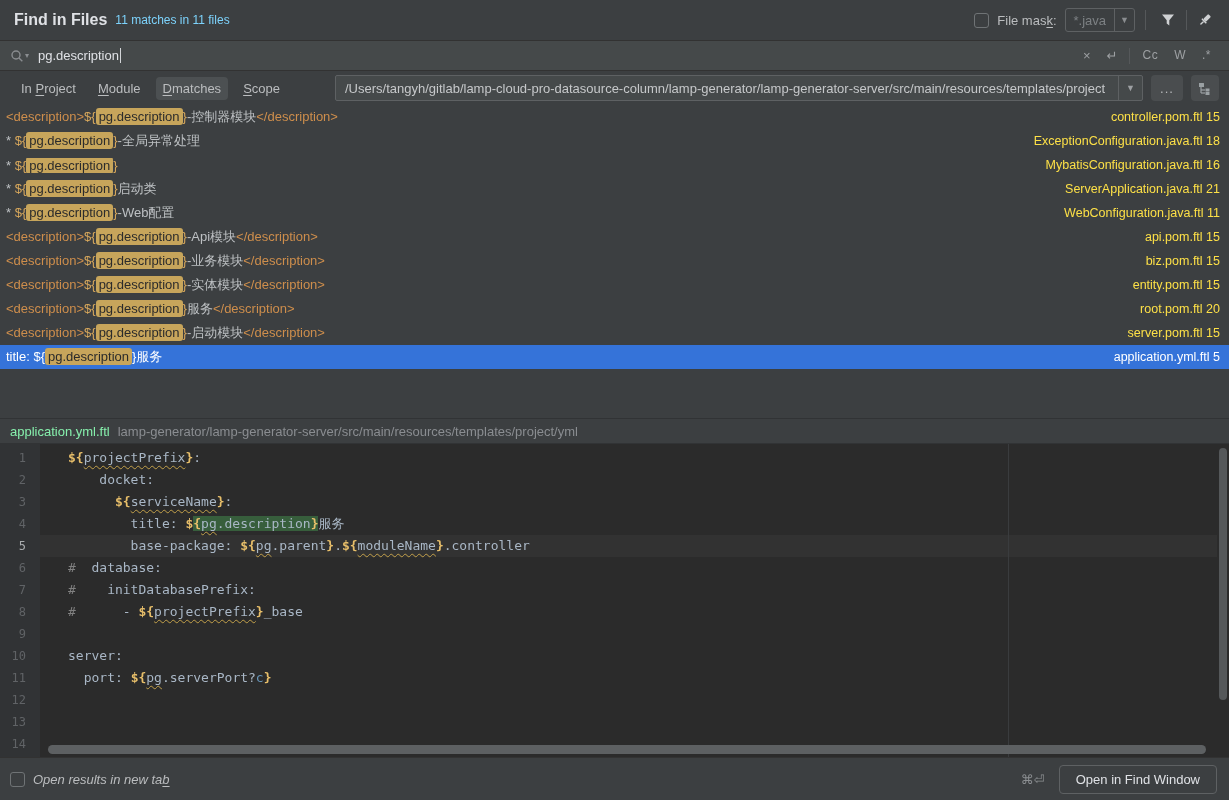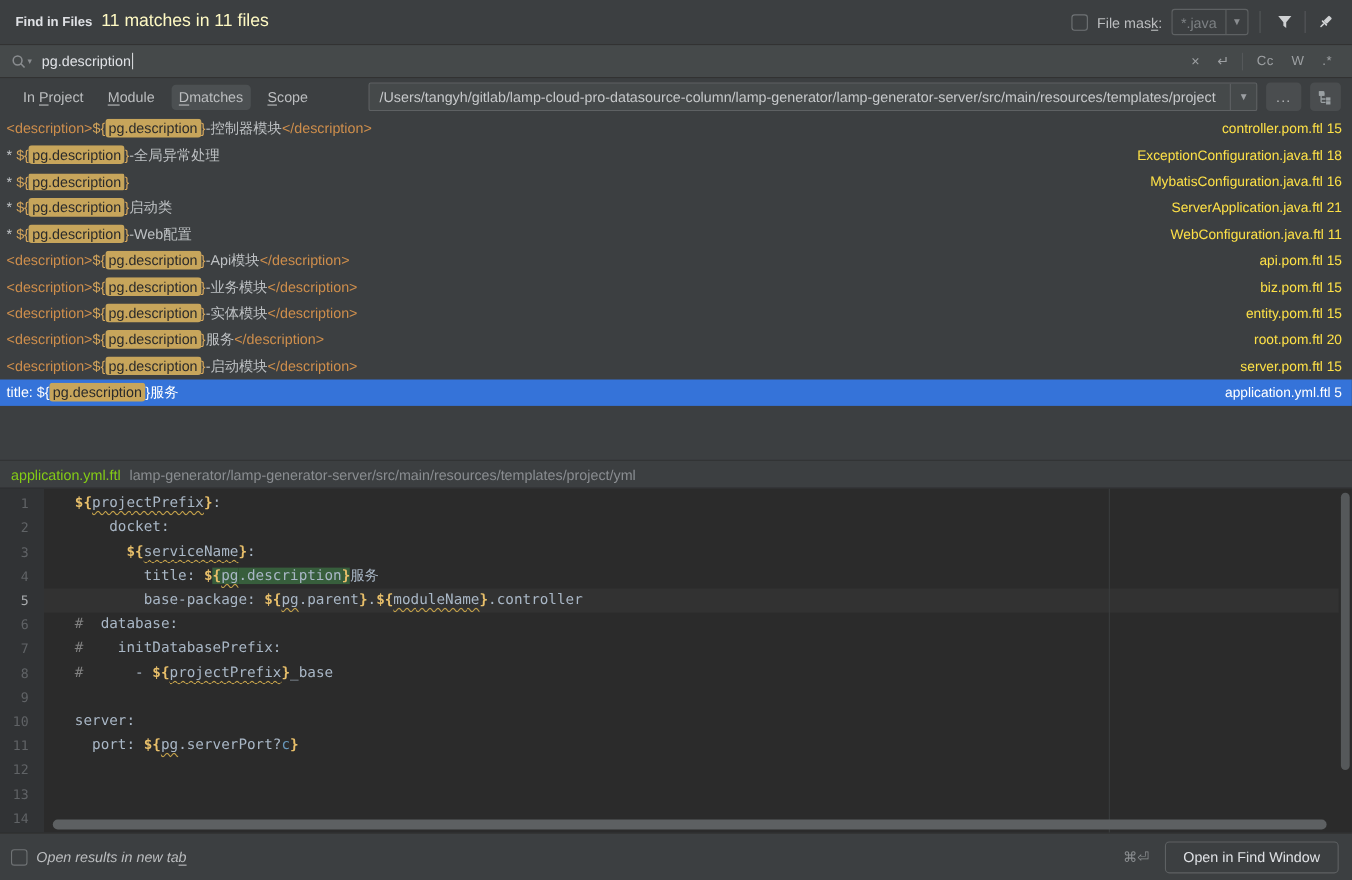--- a/index.html
+++ b/index.html
@@ -6,22 +6,22 @@
   html,body { width:1229px; height:800px; overflow:hidden; }
   body {
     font-family:"Liberation Sans", sans-serif;
     background:#3c3f41; color:#bfc1c3; font-size:13px;
     -webkit-font-smoothing:antialiased;
   }
   .app { position:relative; width:1229px; height:800px; display:flex; flex-direction:column; background:#3c3f41; }
 
   
   .titlebar { height:40px; flex:0 0 40px; display:flex; align-items:center; padding:0 12px 0 14px; }
-  .title { font-weight:bold; color:#dfe1e5; font-size:12px; }
-  .summary { color:#fef9c3; font-size:16px; margin-left:8px; }
+  .title { font-weight:bold; color:#dfe1e5; font-size:16px; }
+  .summary { color:#7dd3fc; font-size:12px; margin-left:8px; }
   .titlebar .spacer { flex:1; }
   .cbx { width:15px; height:15px; border:1px solid #6f7375; border-radius:3px; background:transparent; flex:0 0 15px; }
   .mask-label { margin-left:8px; color:#bbbdbf; }
   .mask-combo { margin-left:8px; height:24px; min-width:70px; border:1px solid #5e6163; border-radius:3px;
     display:flex; align-items:center; color:#7d8184; }
   .mask-combo .val { padding:0 8px; }
   .mask-combo .arrow-box { border-left:1px solid #5e6163; height:100%; display:flex; align-items:center; padding:0 5px; font-size:9px; color:#8a8d90; }
   .vdiv { width:1px; height:20px; background:#55585a; margin:0 10px; }
   .iconbtn { width:24px; height:24px; display:flex; align-items:center; justify-content:center; }
 
@@ -59,21 +59,21 @@
   .seg-tag   { color:#ce8e4c; }
   .seg-code  { color:#d8a85c; }
   .seg-match { background:#c7a55b; color:#2b2b2b; border-radius:3px; padding:1px 3px; }
   .row.selected .seg-plain, .row.selected .seg-tag, .row.selected .seg-code { color:#ffffff; }
   .row .file { color:#fde047; font-size:12.5px; padding-right:9px; }
   .row.selected .file { color:#ffffff; }
 
   
   .preview-header { height:26px; flex:0 0 26px; border-top:1px solid #313335; border-bottom:1px solid #313335;
     display:flex; align-items:center; padding-left:10px; background:#3c3f41; }
-  .pv-file { color:#84cc16; }
+  .pv-file { color:#86efac; }
   .pv-path { color:#8a8d91; margin-left:8px; }
 
   
   .editor { position:relative; height:313px; flex:0 0 313px; background:#2b2b2b; overflow:hidden;
     font-family:"DejaVu Sans Mono", monospace; font-size:13px; }
   .gutter { position:absolute; left:0; top:0; bottom:0; width:40px; background:#313335; z-index:2; }
   .gutter .ln { height:22px; line-height:22px; text-align:right; padding-right:14px; color:#606366; font-size:12px; }
   .gutter .ln.cur { color:#a8abad; }
   .gutter-pad, .code-pad { height:3px; }
   .code { position:absolute; left:48px; top:0; right:0; z-index:1;margin-left:20px; }

